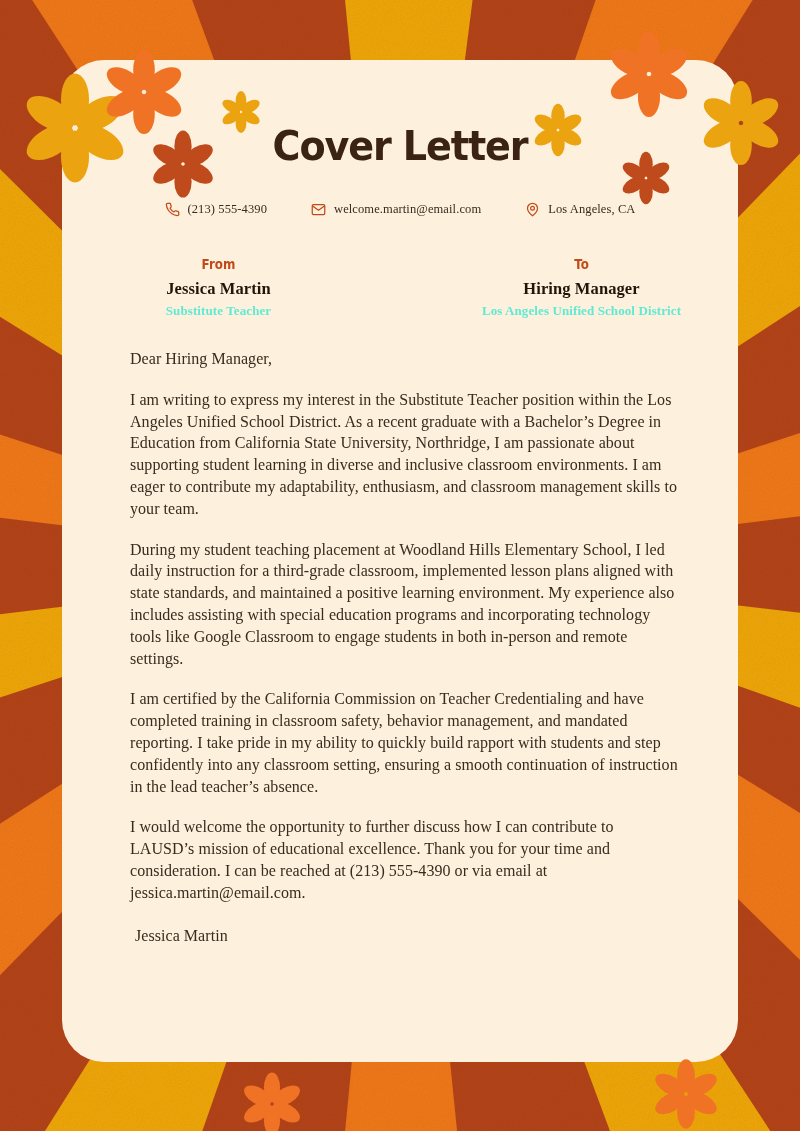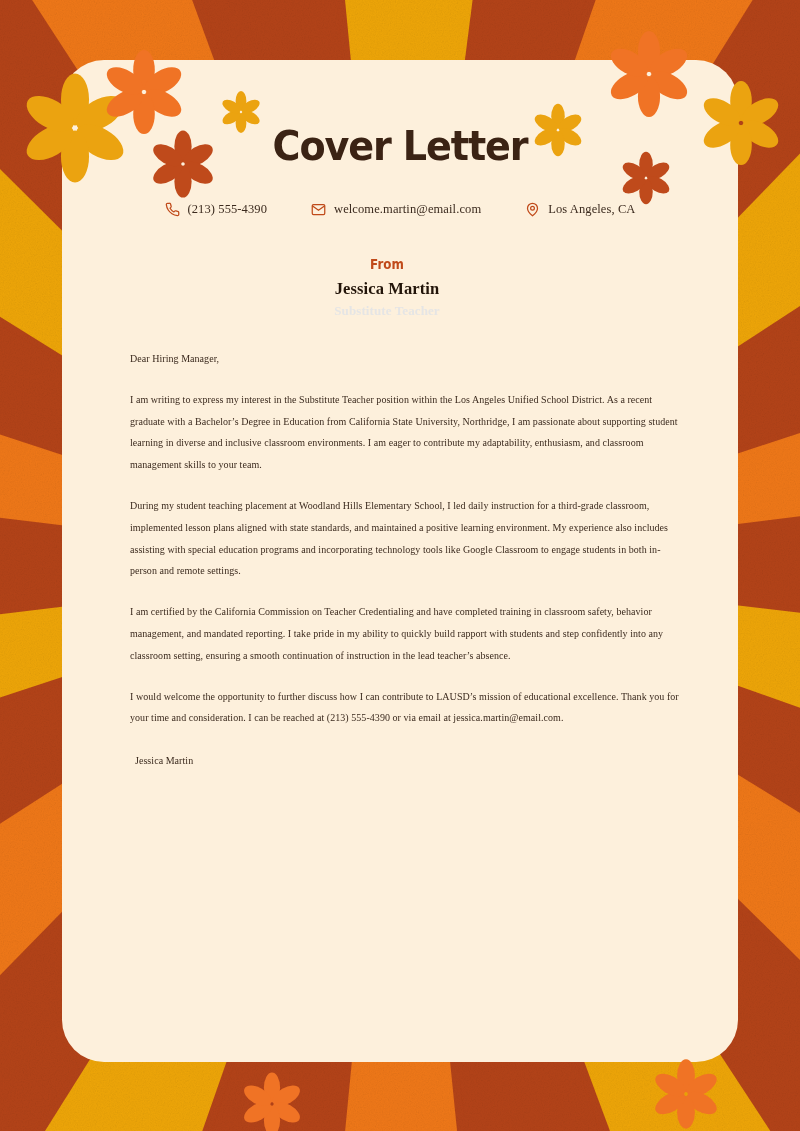--- a/index.html
+++ b/index.html
@@ -80,31 +80,31 @@
   .ft-name {
     font-weight:bold;
     font-size:16.5px;
     color:#221409;
     margin-bottom:4px;
     letter-spacing:.1px;
   }
   .ft-sub {
     font-weight:bold;
     font-size:13px;
-    color:#e5e5e5;
+    color:#5eead4;
     letter-spacing:.1px;
   }
 
   
   .body-wrap {
     position:absolute;
     top:288px; left:68px; width:550px;
   }
   .body-wrap p {
-    font-size:10px;
+    font-size:16px;
     line-height:21.8px;
     color:#3B2A1E;
     margin-bottom:19px;
     letter-spacing:.05px;
   }
   .body-wrap p.sig-name { margin-bottom:0; padding-left:5px; }
   .body-wrap p.closing { margin-bottom:21px; }
 </style>
 </head>
 <body>
@@ -267,20 +267,25 @@
       <span>Los Angeles, CA</span>
     </div>
   </div>
 
   <div class="fromto">
     <div class="ft-col left">
       <span class="ft-label">From</span>
       <div class="ft-name">Jessica Martin</div>
       <div class="ft-sub">Substitute Teacher</div>
     </div>
+    <div class="ft-col right">
+      <span class="ft-label">To</span>
+      <div class="ft-name">Hiring Manager</div>
+      <div class="ft-sub">Los Angeles Unified School District</div>
+    </div>
   </div>
 
   <div class="body-wrap">
     <p>Dear Hiring Manager,</p>
     <p>I am writing to express my interest in the Substitute Teacher position within the Los Angeles Unified School District. As a recent graduate with a Bachelor’s Degree in Education from California State University, Northridge, I am passionate about supporting student learning in diverse and inclusive classroom environments. I am eager to contribute my adaptability, enthusiasm, and classroom management skills to your team.</p>
     <p>During my student teaching placement at Woodland Hills Elementary School, I led daily instruction for a third-grade classroom, implemented lesson plans aligned with state standards, and maintained a positive learning environment. My experience also includes assisting with special education programs and incorporating technology tools like Google Classroom to engage students in both in-person and remote settings.</p>
     <p>I am certified by the California Commission on Teacher Credentialing and have completed training in classroom safety, behavior management, and mandated reporting. I take pride in my ability to quickly build rapport with students and step confidently into any classroom setting, ensuring a smooth continuation of instruction in the lead teacher’s absence.</p>
     <p class="closing">I would welcome the opportunity to further discuss how I can contribute to LAUSD’s mission of educational excellence. Thank you for your time and consideration. I can be reached at (213) 555-4390 or via email at jessica.martin@email.com.</p>
     <p class="sig-name">Jessica Martin</p>
   </div>

